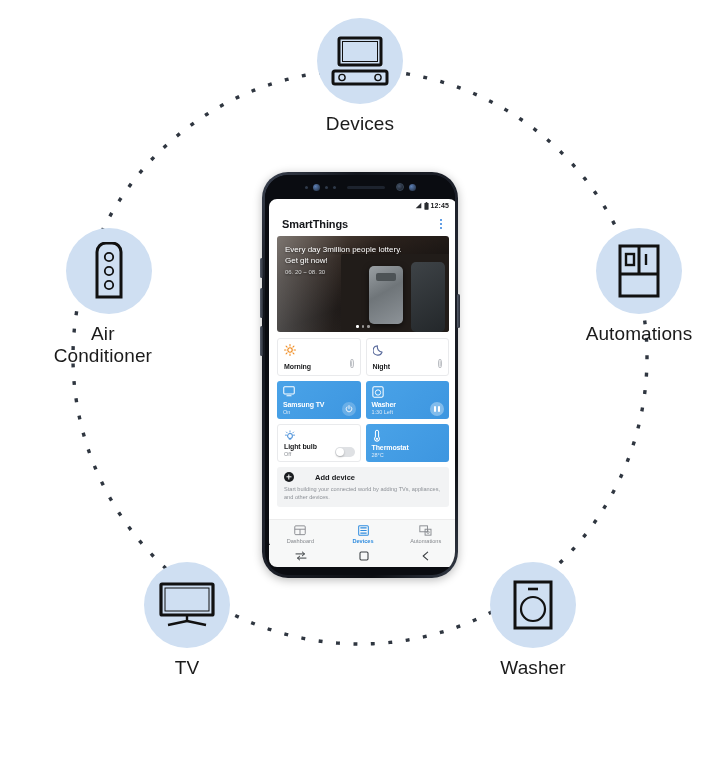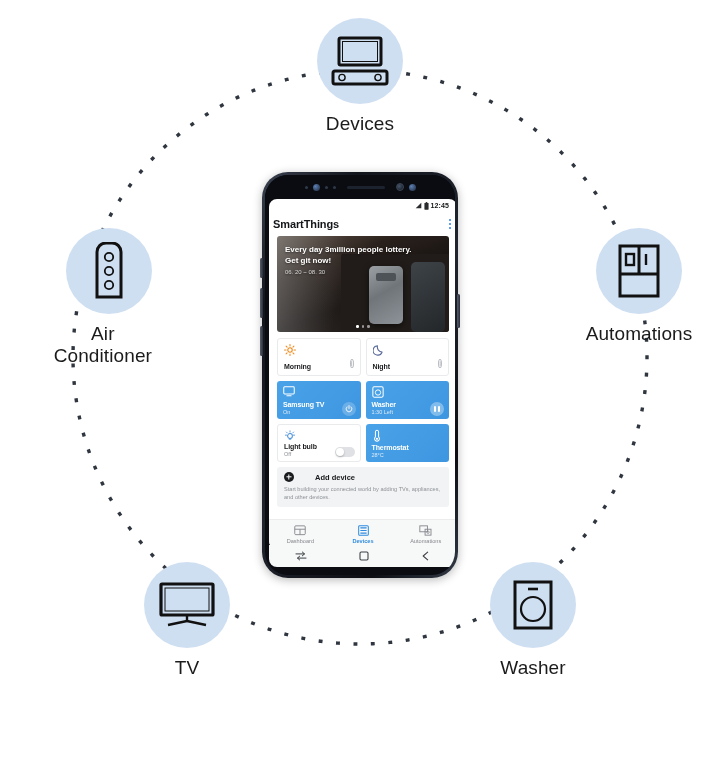--- a/index.html
+++ b/index.html
@@ -145,21 +145,21 @@
     font-size: 7px;
     color: #17181a;
     font-weight: 700;
     letter-spacing: .1px;
   }
 
   #app-bar {
     height: 24px;
     display: flex;
     align-items: center;
-    padding: 0 4px;
+    padding: 0 13px;
     justify-content: space-between;
   }
   #app-title {
     font-size: 11px;
     font-weight: 700;
     color: #14161a;
     letter-spacing: -.1px;
   }
   #overflow-menu {
     display: flex;
@@ -199,21 +199,21 @@
     position:absolute; left:134px; top:26px; width:34px; height:70px;
     border-radius:5px 5px 5px 5px;
     background:linear-gradient(150deg,#3e4347,#23272a);
   }
   #promo-tray {
     position:absolute; left:64px; top:18px; width:124px; height:80px;
     background:#211c19; border-radius:2px;
   }
   #promo-text { position: absolute; left: 8px; top: 9px; z-index: 4; }
   .promo-l1, .promo-l2 {
-    font-size: 8px; color: #ffffff; line-height: 1.35; font-weight: 700;
+    font-size: 8px; color: #ffffff; line-height: 1.35; font-weight: 400;
     text-shadow: 0 1px 2px rgba(0,0,0,.5);
   }
   .promo-date {
     font-size: 6px; color: #d8d8d8; margin-top: 2px;
     text-shadow: 0 1px 2px rgba(0,0,0,.5);
   }
   #promo-dots {
     position:absolute; bottom:4px; left:0; width:100%;
     display:flex; justify-content:center; gap:3px; z-index:4;
   }

